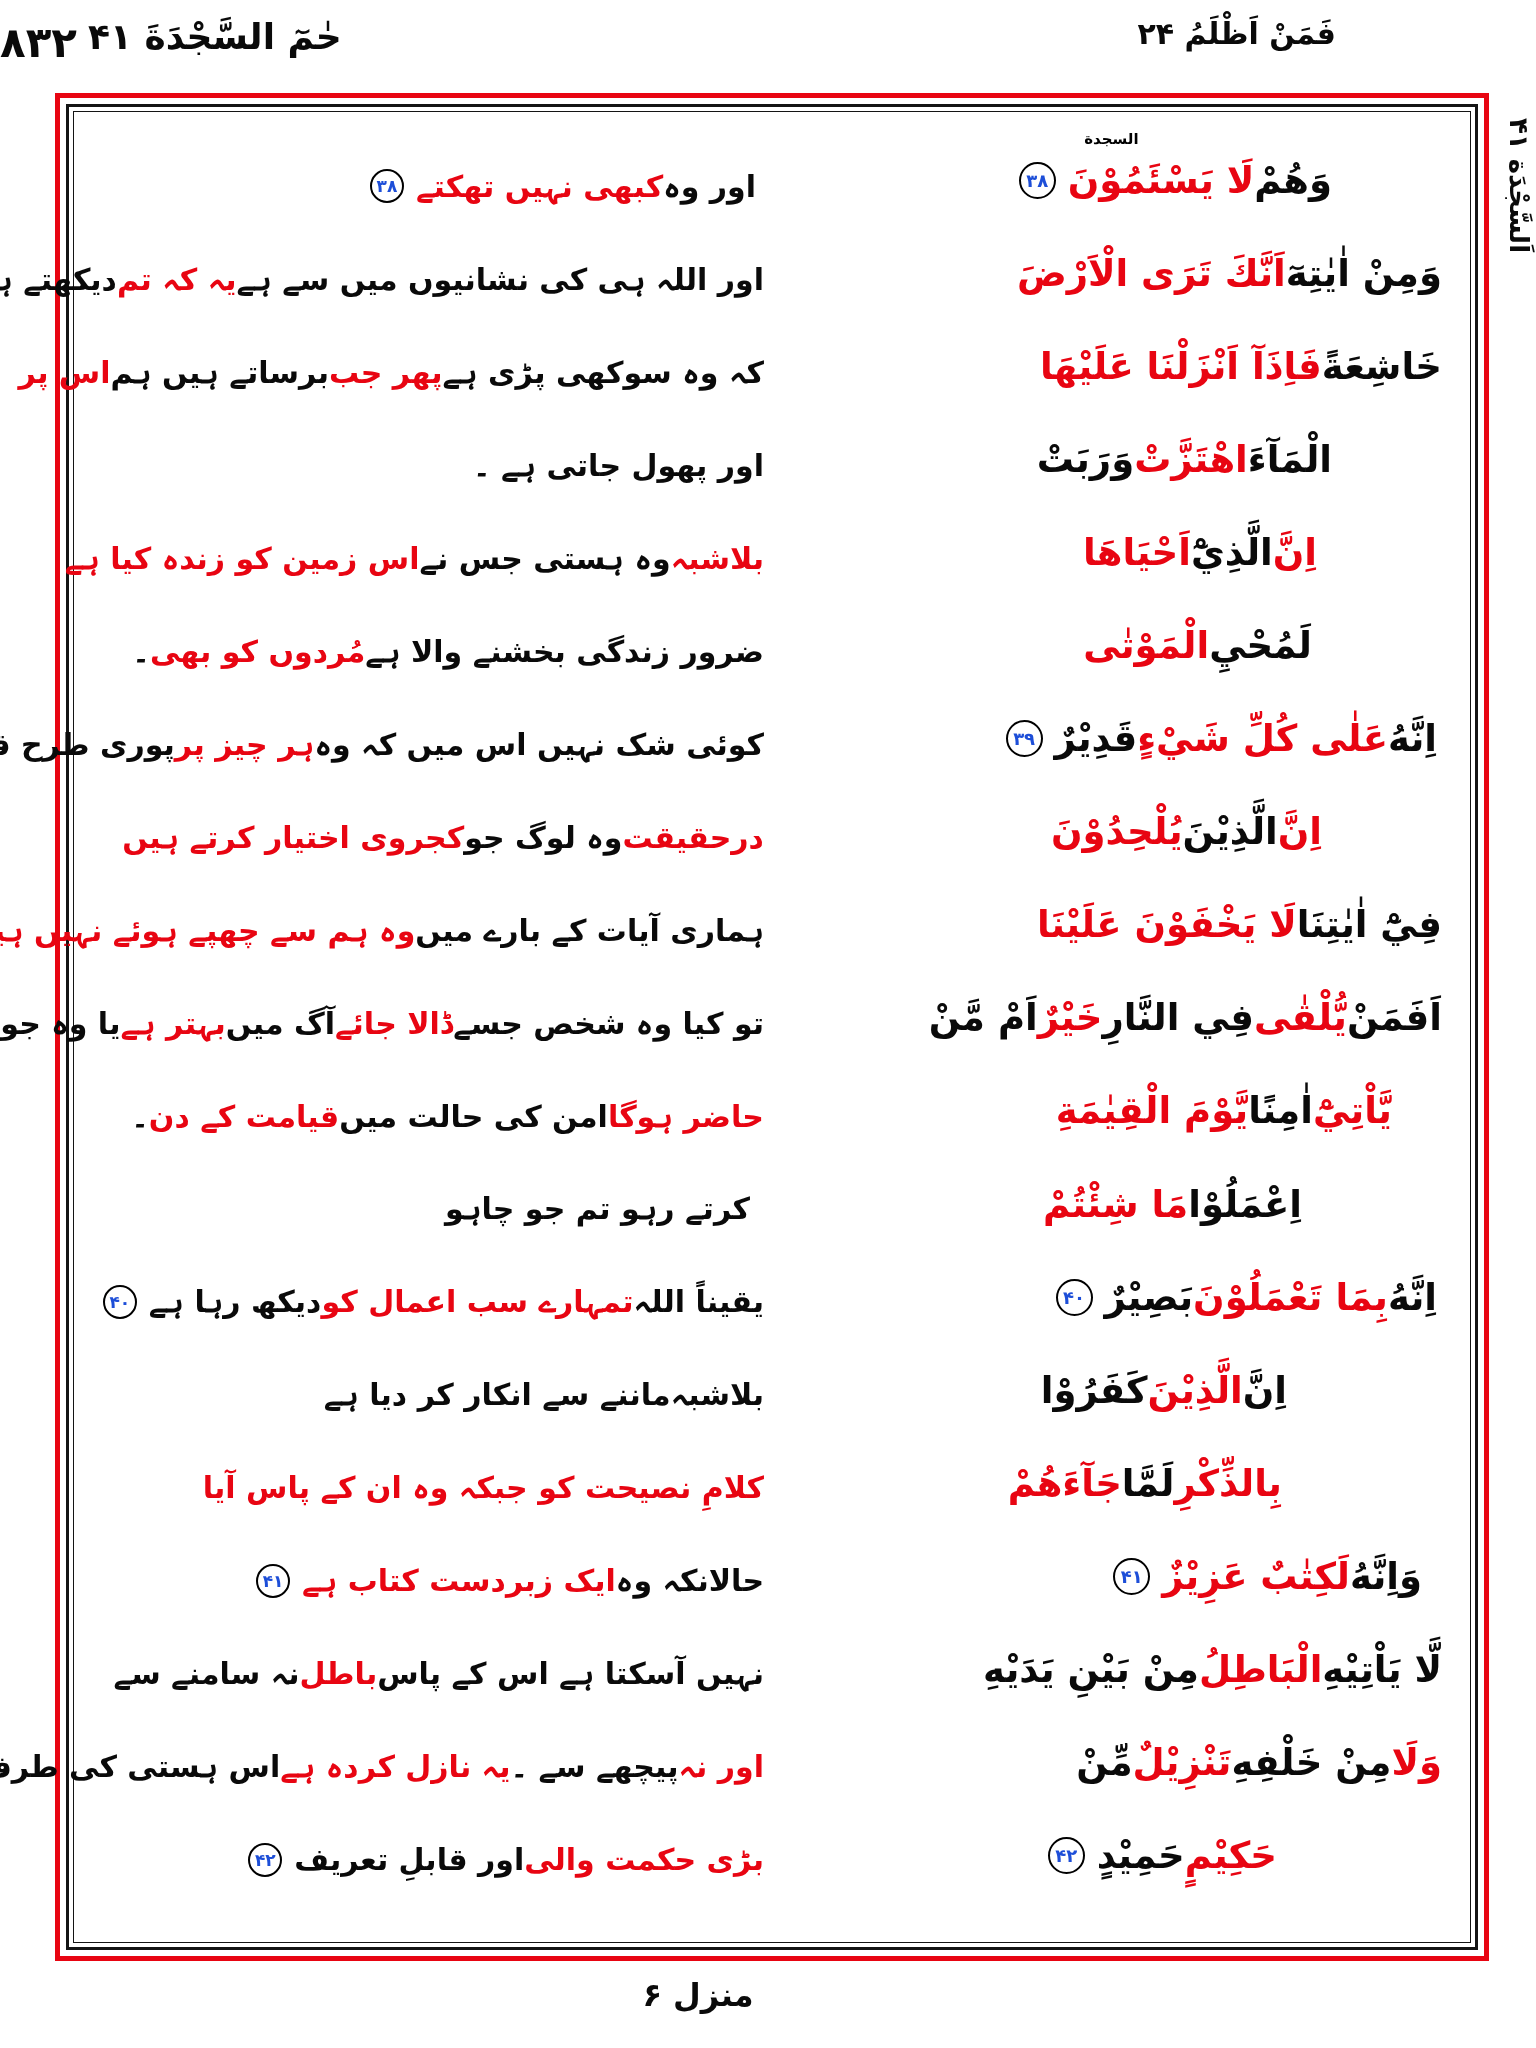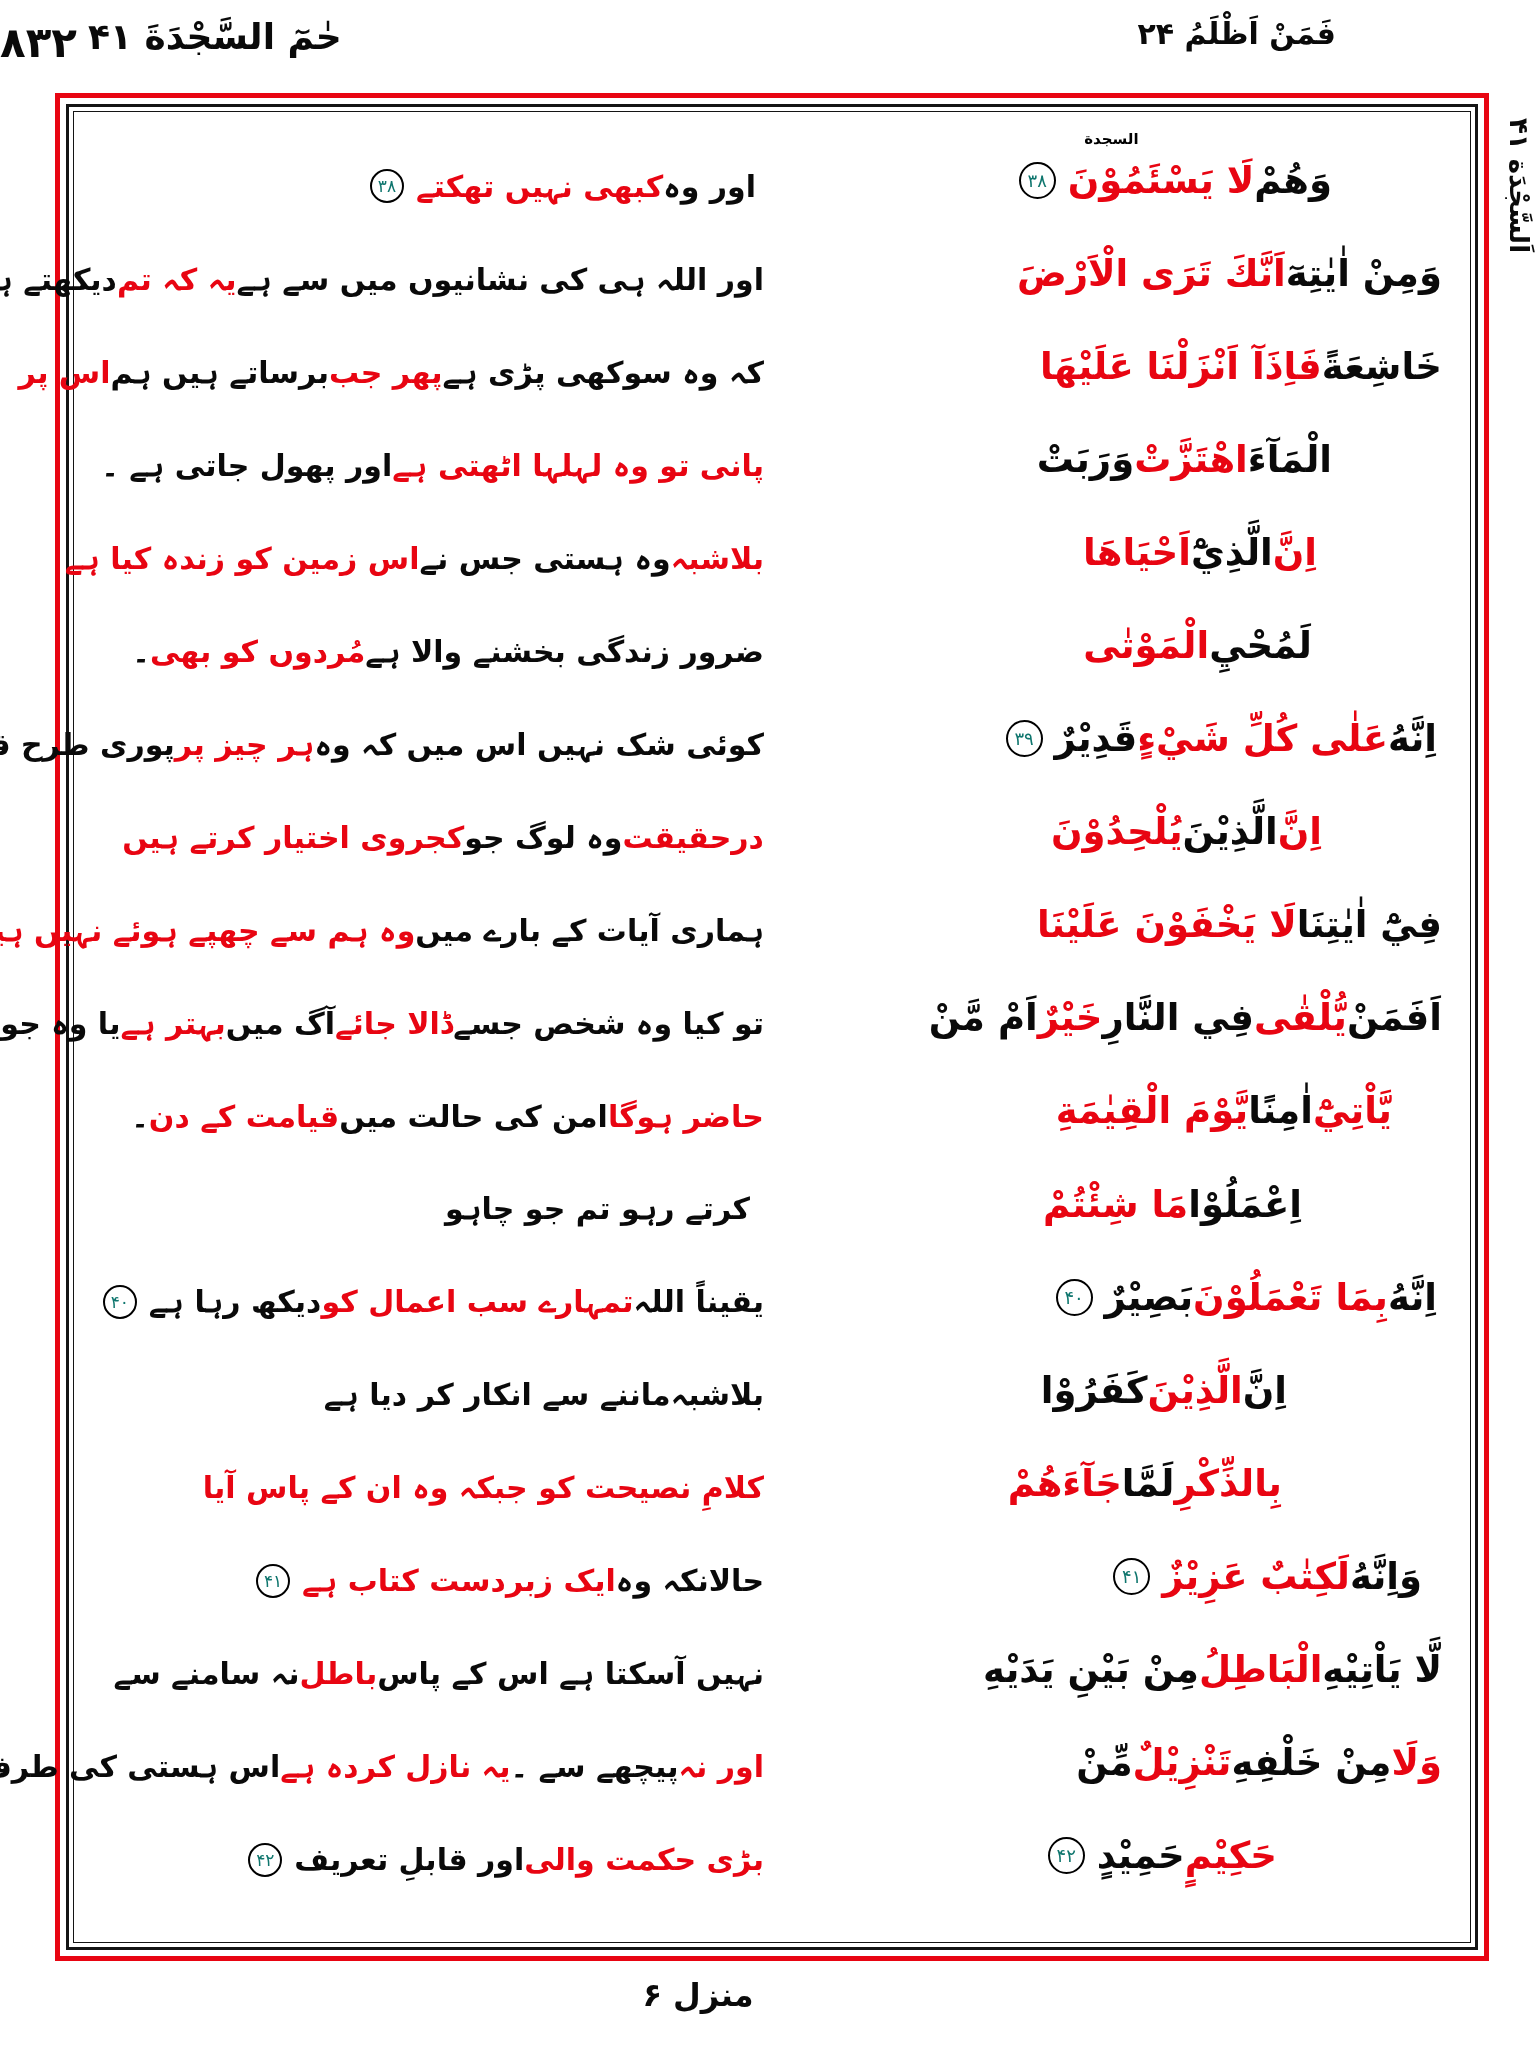--- a/index.html
+++ b/index.html
@@ -76,21 +76,21 @@
   .arabic-col .line:nth-child(19){padding-right:175px;}
   .urdu-col .line:nth-child(1){padding-right:14px;}
   .urdu-col .line:nth-child(12){padding-right:20px;}
   .seg.red{color:var(--red);}
   .seg.black{color:var(--ink);}
   .ayah{
     flex:none;
     display:inline-flex; align-items:center; justify-content:center;
     width:37px; height:37px;
     border:2.5px solid #000; border-radius:50%;
-    font-size:18px; font-weight:normal; color:#0f766e;
+    font-size:18px; font-weight:bold; color:#1d4ed8;
     margin:0 12px; box-sizing:border-box;
   }
   .urdu-col .ayah{width:34px;height:34px;font-size:17px;}
   .sajdah{
     position:absolute; top:-4px; left:96px;
     font-size:15px; font-weight:bold; color:#000;
     direction:rtl;
   }
   
   .footer{
@@ -126,21 +126,20 @@
               <span class="seg red">یہ کہ تم </span>
               <span class="seg black">دیکھتے ہو </span>
             </div>
             <div class="line">
               <span class="seg black">کہ وہ سوکھی پڑی ہے </span>
               <span class="seg red">پھر جب </span>
               <span class="seg black">برساتے ہیں ہم </span>
               <span class="seg red">اس پر</span>
             </div>
             <div class="line">
-              <span class="seg red">پانی تو وہ لہلہا اٹھتی ہے </span>
               <span class="seg black">اور پھول جاتی ہے ۔</span>
             </div>
             <div class="line">
               <span class="seg red">بلاشبہ </span>
               <span class="seg black">وہ ہستی جس نے </span>
               <span class="seg red">اس زمین کو زندہ کیا ہے</span>
             </div>
             <div class="line">
               <span class="seg black">ضرور زندگی بخشنے والا ہے </span>
               <span class="seg red">مُردوں کو بھی</span>

